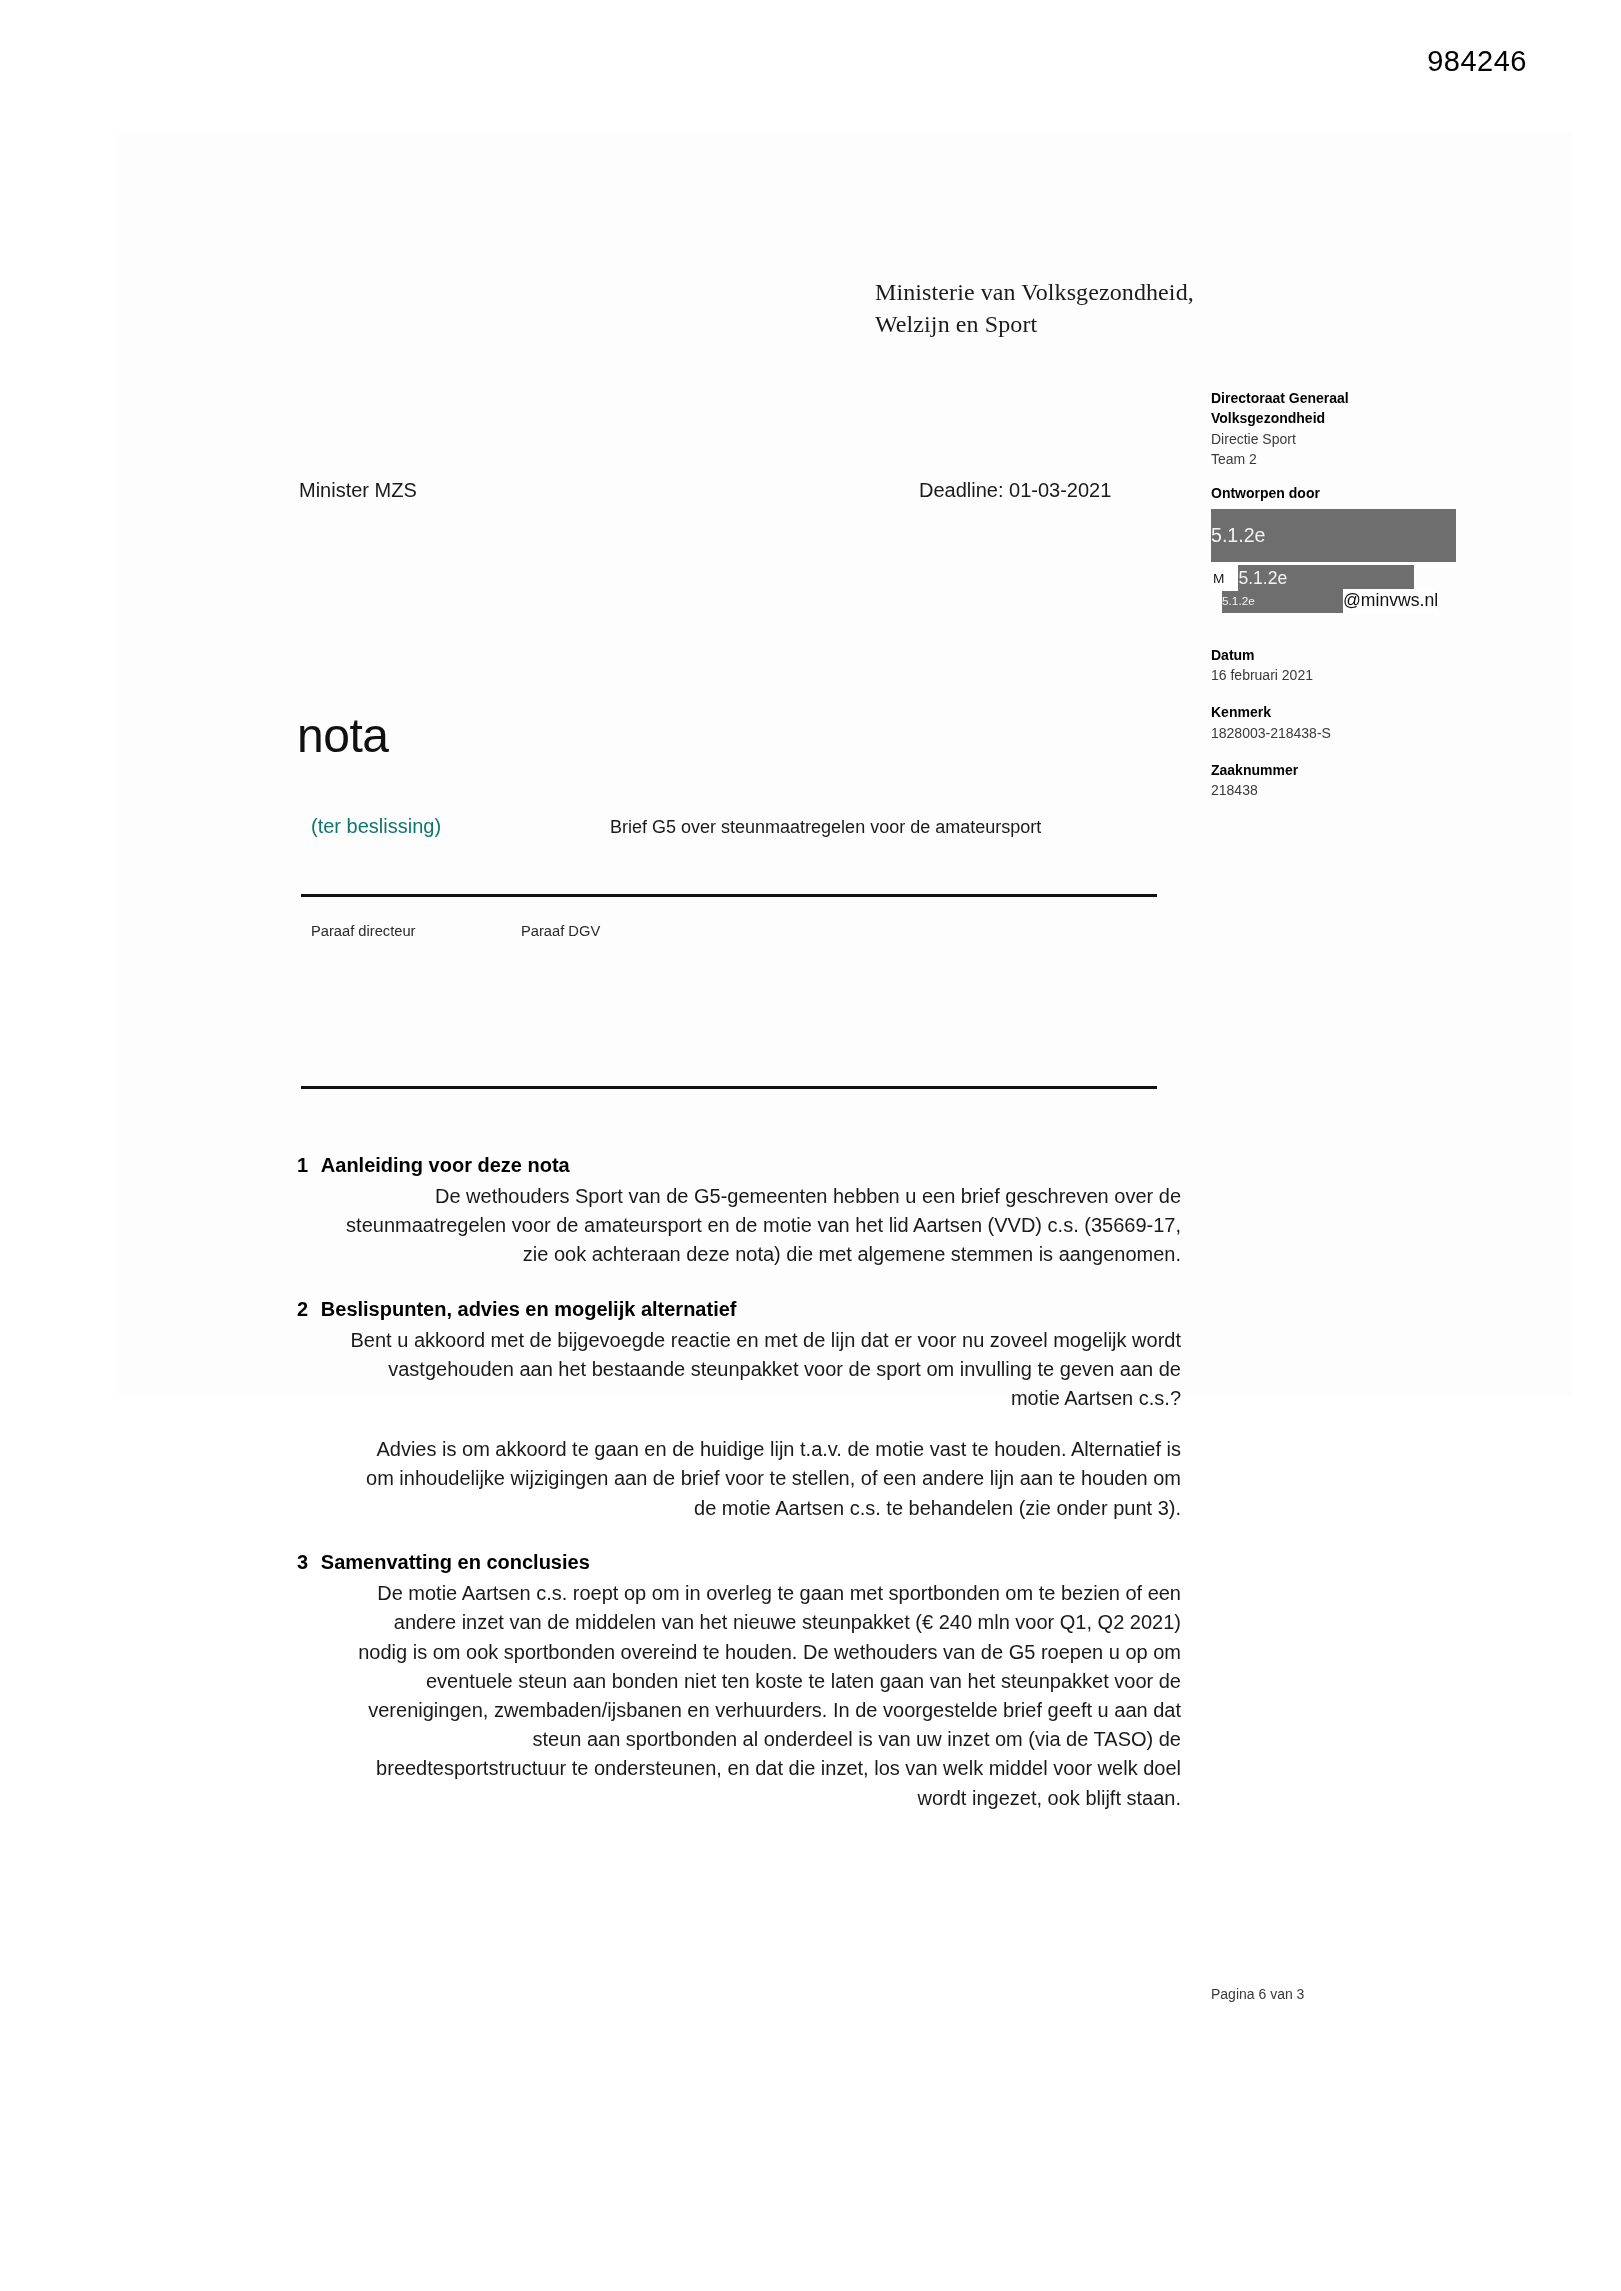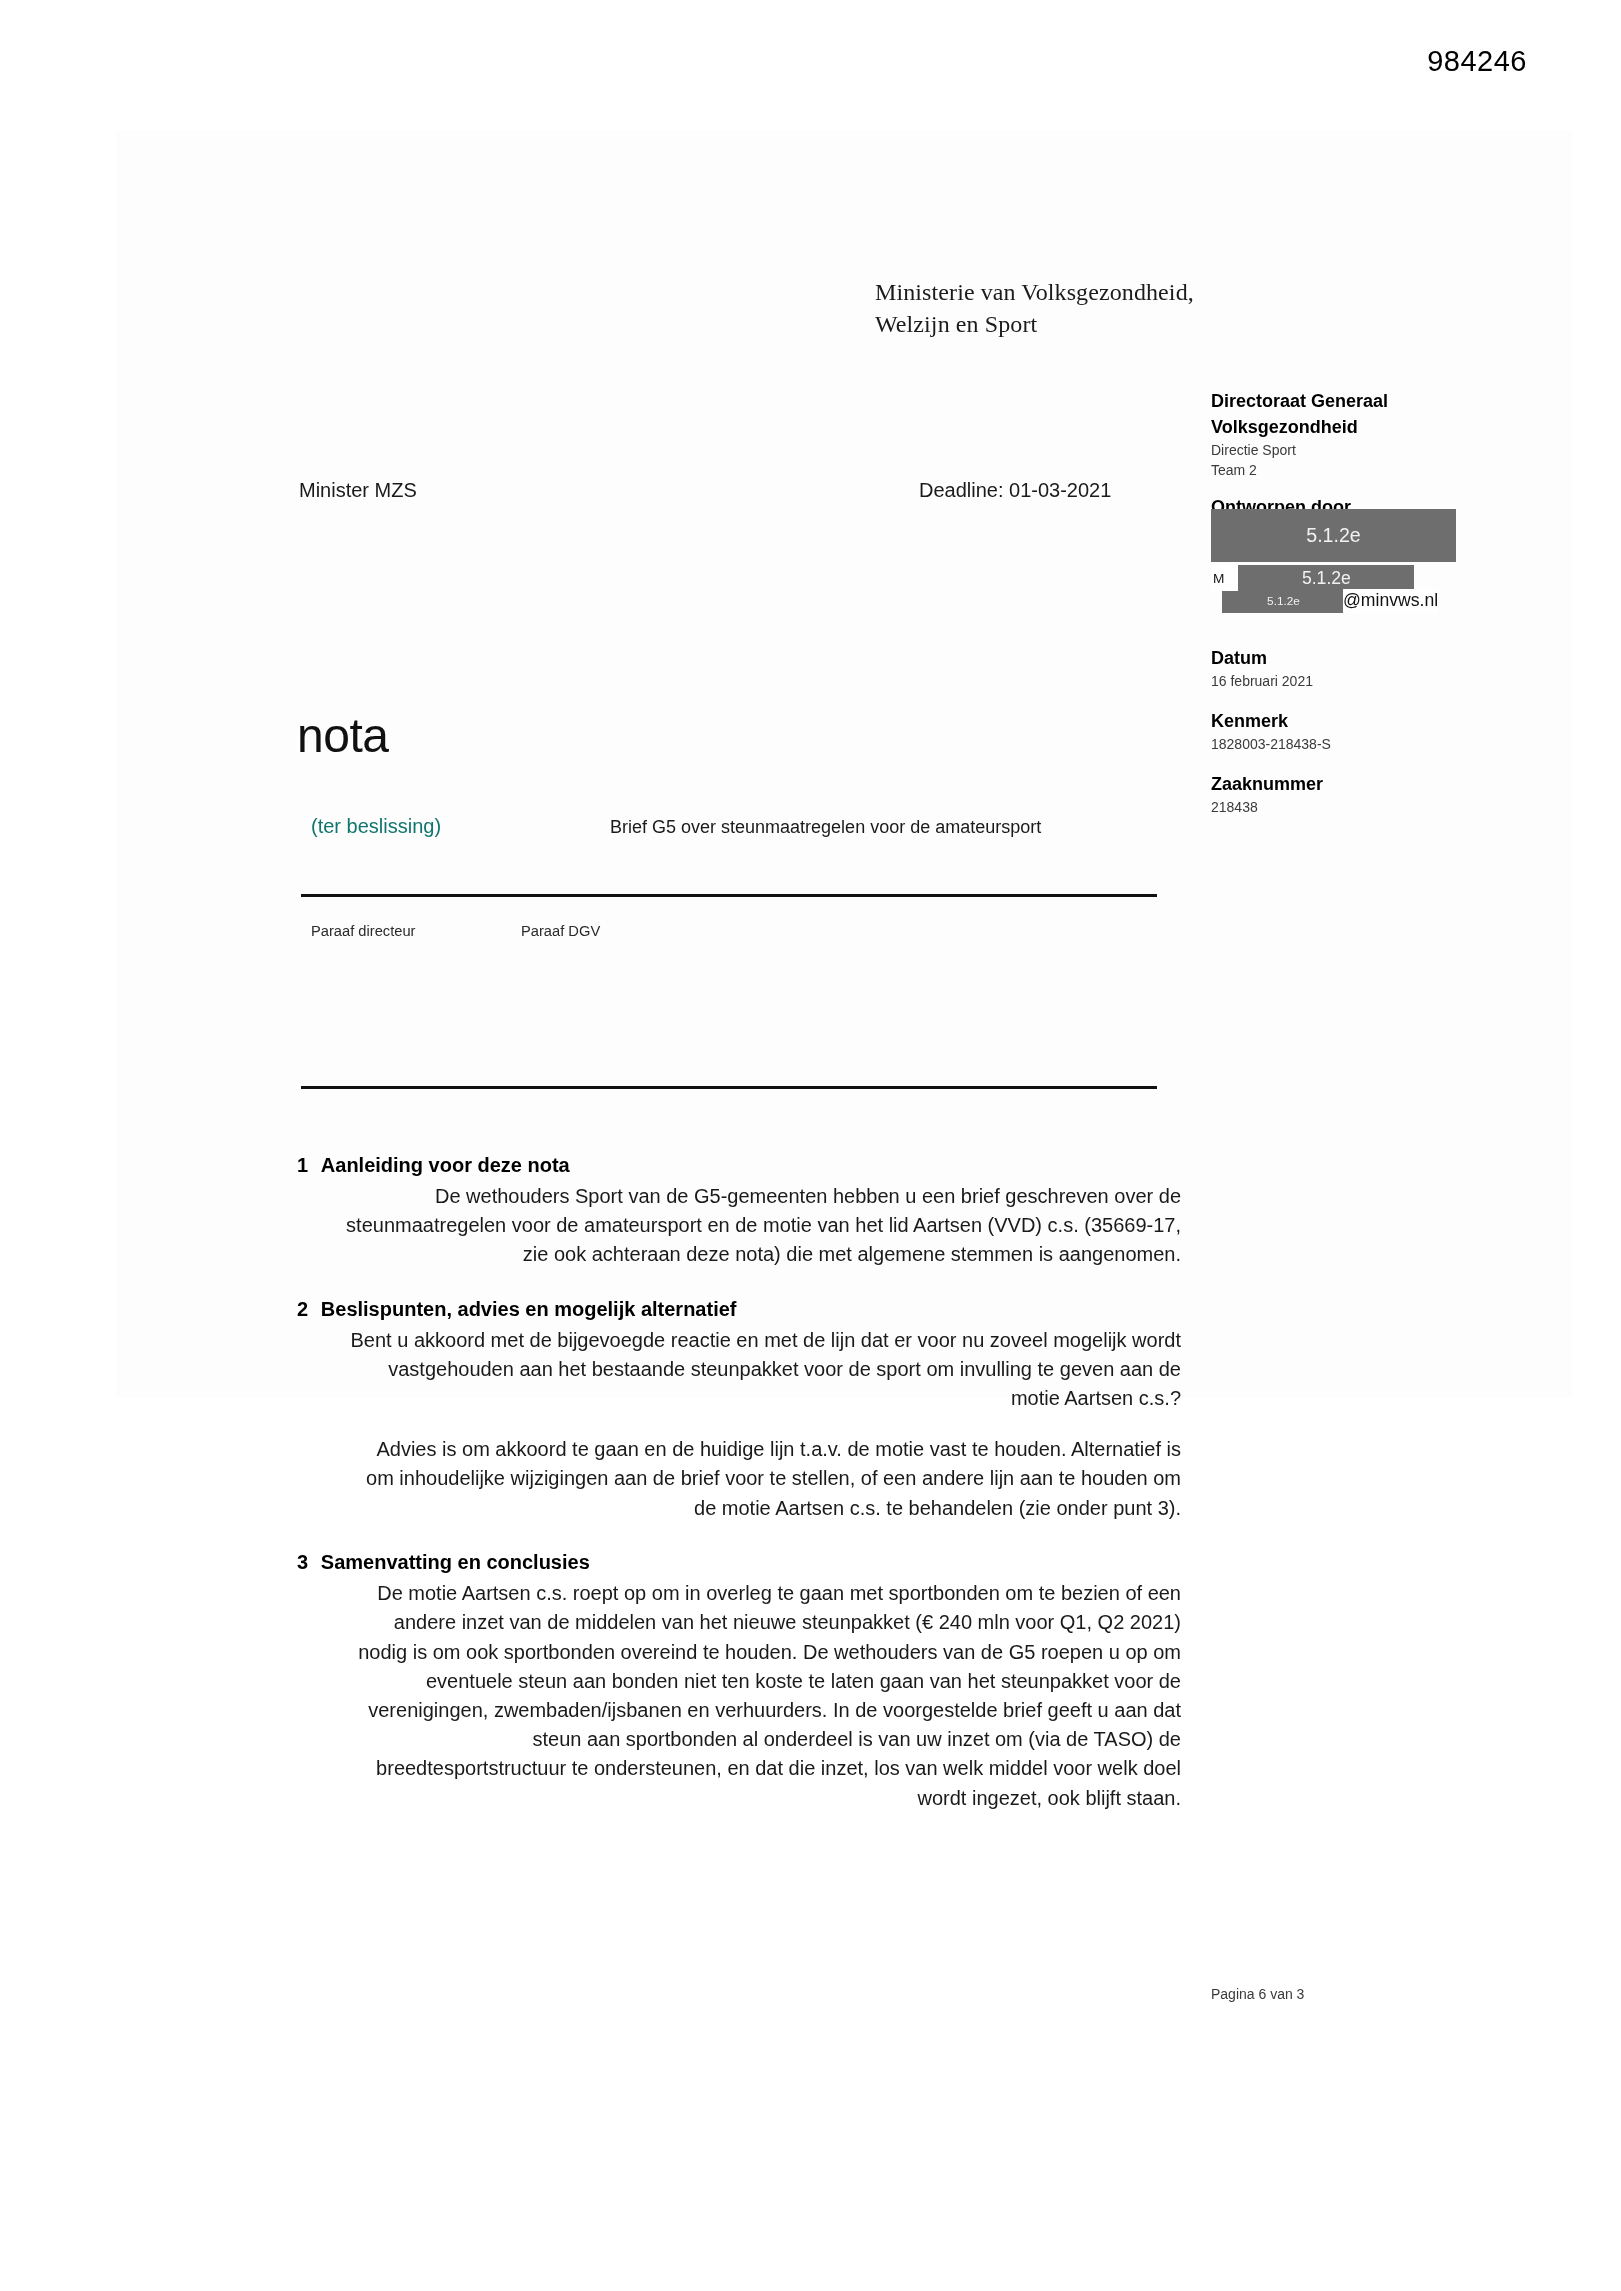--- a/index.html
+++ b/index.html
@@ -70,38 +70,38 @@
     left: 1211px;
     top: 388px;
     width: 245px;
     font-size: 14px;
     color: #222;
     line-height: 1.43;
   }
   .meta-strong {
     font-weight: bold;
     color: #000;
-    font-size: 18px;
+    font-size: 14px;
     line-height: 1.45;
   }
   .meta-plain {
     font-weight: normal;
     color: #3a3a3a;
     font-size: 14px;
     line-height: 1.45;
   }
   .meta-gap { height: 16.7px; }
   .meta-gap-sm { height: 13.7px; }
 
   
   .redact {
     background: #6e6e6e;
     color: #f2f2f2;
     display: inline-block;
-    text-align: center;
+    text-align: left;
     font-family: "Liberation Sans", sans-serif;
   }
   #redact-designer-1 {
     position: absolute;
     left: 1211px;
     top: 509px;
     width: 245px;
     height: 53px;
     line-height: 53px;
     font-size: 19.6px;

